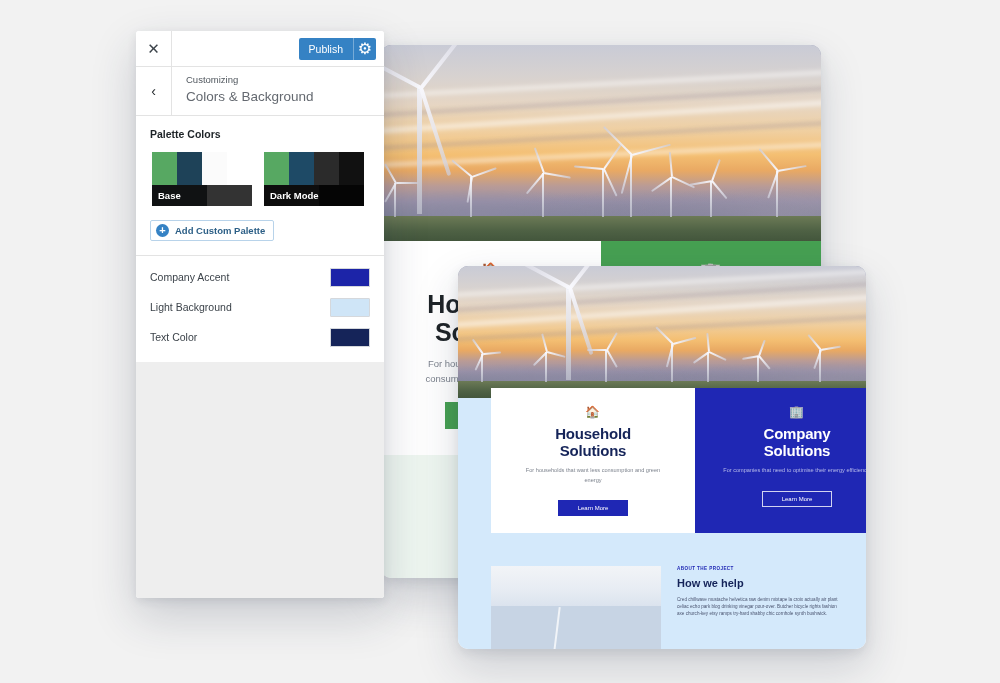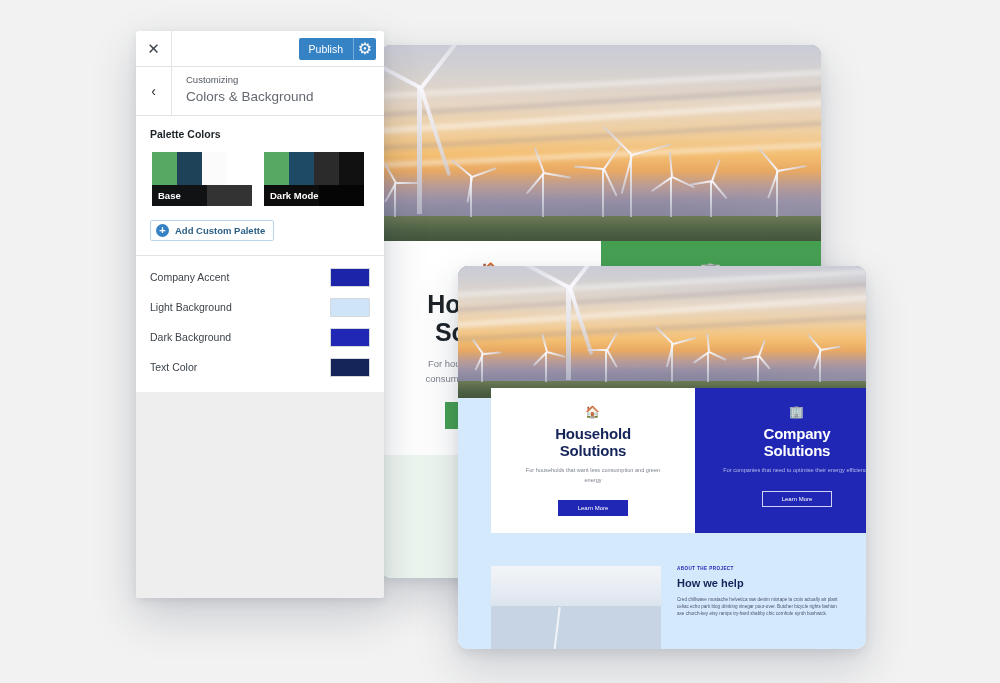--- a/index.html
+++ b/index.html
@@ -631,24 +631,20 @@
       <div class="color-rows">
         <div class="color-row">
           <span class="cr-label">Company Accent</span>
           <span class="cr-swatch" style="background:#1c24a8"></span>
         </div>
         <div class="color-row">
           <span class="cr-label">Light Background</span>
           <span class="cr-swatch" style="background:#cfe5f7"></span>
         </div>
         <div class="color-row">
-          <span class="cr-label">Dark Background</span>
-          <span class="cr-swatch" style="background:#1f27b4"></span>
-        </div>
-        <div class="color-row">
           <span class="cr-label">Text Color</span>
           <span class="cr-swatch" style="background:#152459"></span>
         </div>
 
       </div>
     </div>
   </div>
 
 </div>
 

